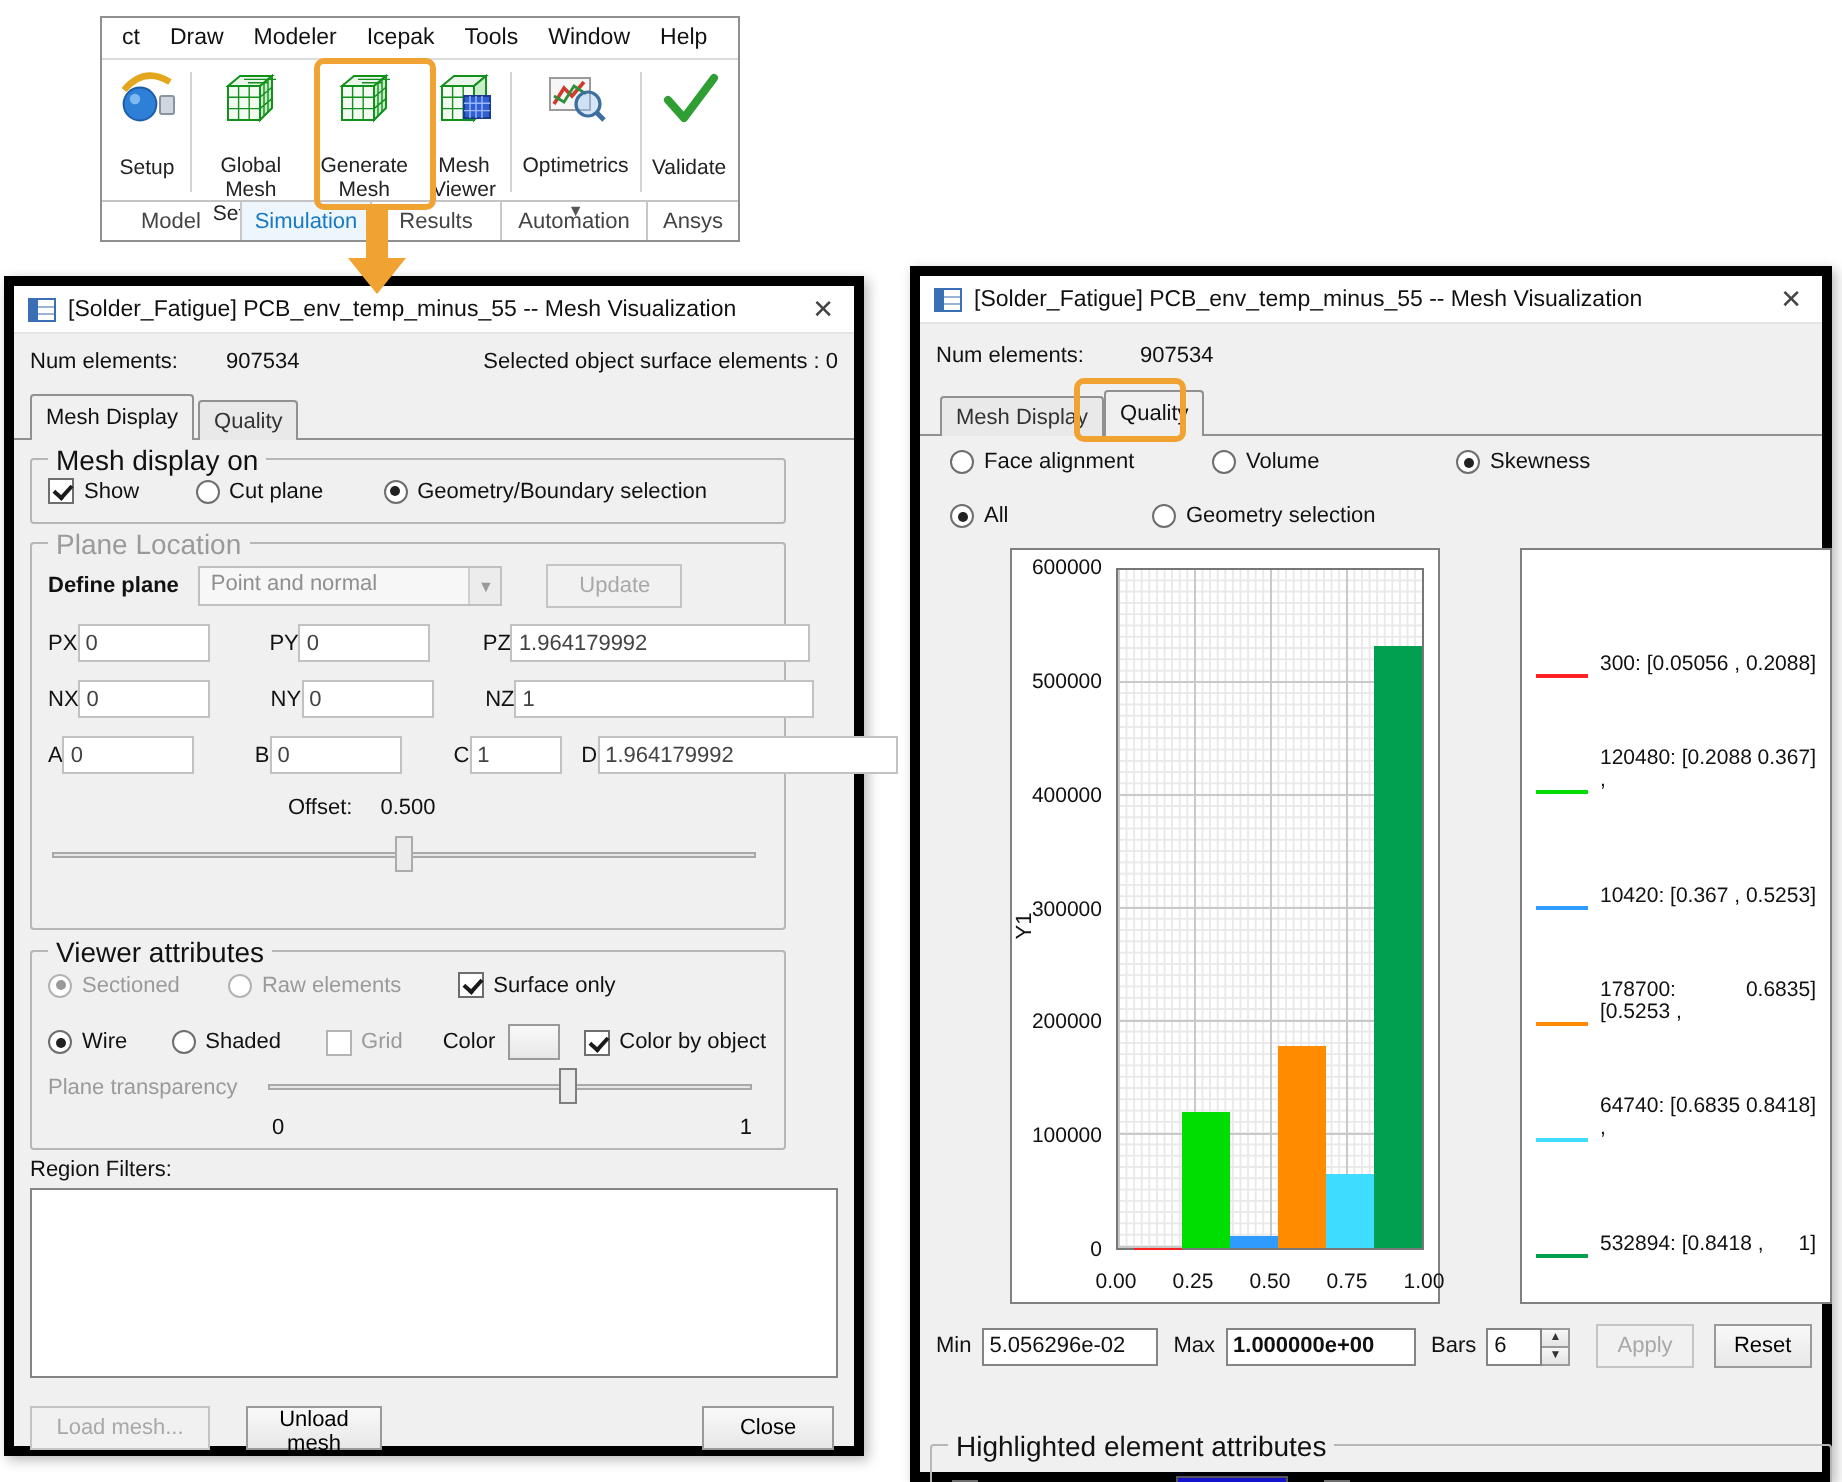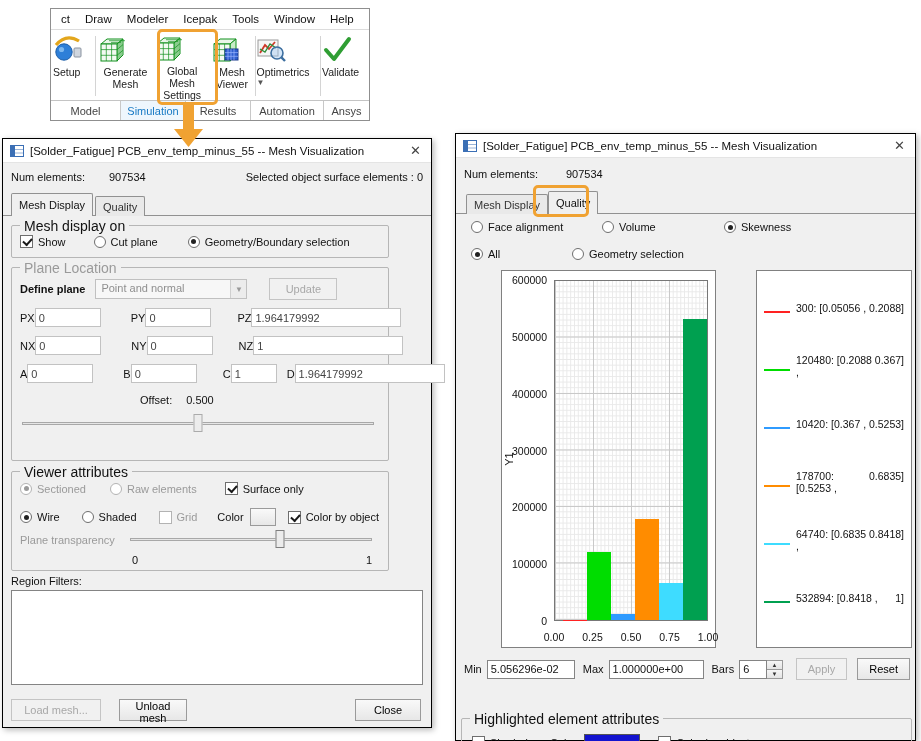--- a/index.html
+++ b/index.html
@@ -3,35 +3,35 @@
 <meta charset="utf-8">
 <style>
 *{box-sizing:border-box;margin:0;padding:0}
 html,body{width:921px;height:741px}
 body{position:relative;background:#fff;font-family:"Liberation Sans",sans-serif;font-size:11px;color:#111;overflow:hidden}
 
 
 .topbar{position:absolute;left:50px;top:8px;width:320px;background:#fff;border:1px solid #8f8f8f}
 .menubar{display:flex;align-items:center;gap:15px;height:21px;padding:0 10px;border-bottom:1px solid #dcdcdc;font-size:11.5px}
 .toolrow{display:flex;align-items:stretch;height:70px;padding:2px 2px 0}
-.tbtn{display:flex;flex-direction:column;align-items:flex-start;padding-top:3px;gap:3px;font-size:10.5px;line-height:1.15;text-align:center;color:#222;cursor:pointer}
+.tbtn{display:flex;flex-direction:column;align-items:center;padding-top:3px;gap:15px;font-size:10.5px;line-height:1.15;text-align:center;color:#222;cursor:pointer}
 .tbtn .ticon{height:28px;display:flex;align-items:center;justify-content:center}
 .vsep{width:1px;background:#d4d4d4;margin:4px 1px}
 .grouptabs{display:flex;height:20px;border-top:1px solid #c4c4c4;font-size:11px;color:#444}
 .gtab{display:flex;align-items:center;justify-content:center;border-right:1px solid #c8c8c8;height:100%;cursor:pointer}
 .gtab:last-child{border-right:none}
 .gtab.active{color:var(--tabblue);background:#eef6fd}
 .chev{font-size:8px;color:#555;line-height:.6}
 
 
 .hlbox{position:absolute;border:3px solid var(--hl);border-radius:5px;z-index:30;pointer-events:none}
 .arrow{position:absolute;z-index:31;pointer-events:none}
 
 
-.dialog{position:absolute;background:#f0f0f0;border:1px solid #000000;box-shadow:2px 2px 6px rgba(0,0,0,.28)}
+.dialog{position:absolute;background:#f0f0f0;border:5px solid #000000;box-shadow:2px 2px 6px rgba(0,0,0,.28)}
 .titlebar{height:24px;background:#fff;display:flex;align-items:center;gap:6px;padding:0 7px;border-bottom:1px solid #e4e4e4}
 .titletext{flex:1;font-size:11.5px;white-space:nowrap;overflow:hidden}
 .closex{font-size:13px;color:#444;padding:0 3px;cursor:pointer}
 .dlgbody{position:relative;height:calc(100% - 24px);font-size:11px}
 
 .group{position:absolute;border:1px solid #b6b6b6;border-radius:2px}
 .gtitle{position:absolute;top:-8px;left:8px;background:#f0f0f0;padding:0 4px;font-size:14px;white-space:nowrap}
 .gtitle.dim{color:#9a9a9a}
 
 .tabs{position:absolute;display:flex;align-items:flex-end;z-index:3}
@@ -75,21 +75,21 @@
   linear-gradient(to top,#e9e9e9 1px,transparent 1px);
  background-size:25% 100%,100% 16.667%,2.5% 100%,100% 1.667%}
 .bar{position:absolute;bottom:0}
 .yticks{position:absolute;left:0;top:9px;bottom:26px;width:48px}
 .ytick{position:absolute;right:3px;transform:translateY(50%);font-size:10.5px}
 .xticks{position:absolute;left:52px;right:7px;bottom:4px;height:13px}
 .xtick{position:absolute;bottom:0;transform:translateX(-50%);font-size:10.5px}
 .ylabel{position:absolute;left:0px;top:50%;transform:translate(0,-50%) rotate(-90deg);font-size:11px}
 
 .legend-panel{position:absolute;background:#fff;border:1px solid #808080;padding:6px 7px 0}
-.lg-row{display:flex;gap:6px;height:58px;padding-top:6px;align-items:center}
+.lg-row{display:flex;gap:6px;height:58px;padding-top:6px;align-items:flex-end}
 .lg-line{width:26px;height:2px;margin-top:5px;flex:0 0 26px}
 .lg-text{flex:1;display:flex;justify-content:space-between;font-size:10.5px;line-height:1.1}
 
 .spinner{display:flex;flex-direction:column;width:17px;height:19px;border:1px solid #9a9a9a;border-left:none}
 .spin{flex:1;display:flex;align-items:center;justify-content:center;font-size:6px;background:linear-gradient(#f6f6f6,#e4e4e4);color:#333;cursor:pointer}
 .spin:first-child{border-bottom:1px solid #9a9a9a}
 .swatch{width:56px;height:17px;border:1px solid #555;cursor:pointer}
 .flab{white-space:nowrap}
 </style>
 </head>
@@ -120,32 +120,32 @@
     <div class="vsep"></div>
     <div class="tbtn" style="width:58px">
       <span class="ticon">
         <svg width="30" height="27" viewBox="0 0 30 27">
             <polygon points="10,3 26,3 20,8 4,8" fill="#e9f6e9" stroke="#11901c"></polygon>
             <polygon points="26,3 26,19 20,25 20,8" fill="#c9ecc9" stroke="#11901c"></polygon>
             <rect x="4" y="8" width="16" height="17" fill="#f2faf2" stroke="#11901c"></rect>
             <path d="M9.3,8 V25 M14.6,8 V25 M4,13.6 H20 M4,19.3 H20 M20,13.6 L26,8.6 M20,19.3 L26,14.3 M22,6.4 V22.8 M24,4.7 V21 M12,4.7 H28 M14,6.4 H24" stroke="#11901c" stroke-width="0.7" fill="none"></path>
           </svg>
       </span>
-      <span>Generate Mesh</span>
+      <span>Global Mesh Settings</span>
     </div>
     <div class="tbtn" style="width:58px">
       <span class="ticon">
         <svg width="30" height="27" viewBox="0 0 30 27">
             <polygon points="10,3 26,3 20,8 4,8" fill="#e9f6e9" stroke="#11901c"></polygon>
             <polygon points="26,3 26,19 20,25 20,8" fill="#c9ecc9" stroke="#11901c"></polygon>
             <rect x="4" y="8" width="16" height="17" fill="#f2faf2" stroke="#11901c"></rect>
             <path d="M9.3,8 V25 M14.6,8 V25 M4,13.6 H20 M4,19.3 H20 M20,13.6 L26,8.6 M20,19.3 L26,14.3 M22,6.4 V22.8 M24,4.7 V21 M12,4.7 H28 M14,6.4 H24" stroke="#11901c" stroke-width="0.7" fill="none"></path>
           </svg>
       </span>
-      <span>Global Mesh Settings</span>
+      <span>Generate Mesh</span>
     </div>
     <div class="tbtn" style="width:44px">
       <span class="ticon">
         <svg width="30" height="27" viewBox="0 0 30 27">
             <polygon points="10,3 26,3 20,8 4,8" fill="#e9f6e9" stroke="#11901c"></polygon>
             <polygon points="26,3 26,19 20,25 20,8" fill="#c9ecc9" stroke="#11901c"></polygon>
             <rect x="4" y="8" width="16" height="17" fill="#f2faf2" stroke="#11901c"></rect>
             <path d="M9.3,8 V25 M14.6,8 V25 M4,13.6 H20 M4,19.3 H20" stroke="#11901c" stroke-width="0.7" fill="none"></path>
             <rect x="15" y="13" width="13" height="11" fill="#2f5fd0" stroke="#1b3a8c"></rect>
             <path d="M18,13 V24 M21,13 V24 M24,13 V24 M15,16.6 H28 M15,20.3 H28" stroke="#9db8ff" stroke-width="0.7" fill="none"></path>
@@ -438,21 +438,21 @@
               <span>1]</span>
             </span>
           </div>
         </div>
     </div>
 
     <div class="row" style="left:8px;top:500px;right:5px">
       <span>Min</span>
       <input class="tbox" style="width: 88px; margin-left: 5px;" value="5.056296e-02">
       <span style="margin-left:8px">Max</span>
-      <input class="tbox" style="width: 95px; margin-left: 5px;" value="1.000000e+00">
+      <input class="tbox" style="width: 95px; margin-left: 5px; font-weight: bold;" value="1.000000e+00">
       <span style="margin-left:8px">Bars</span>
       <input class="tbox" style="width: 28px; margin-left: 5px;" value="6">
       <div class="spinner">
         <span class="spin">▲</span>
         <span class="spin">▼</span>
       </div>
       <button class="btn dim" style="width:55px;margin-left:13px">Apply</button>
       <button class="btn" style="width:56px;margin-left:10px">Reset</button>
     </div>
 

